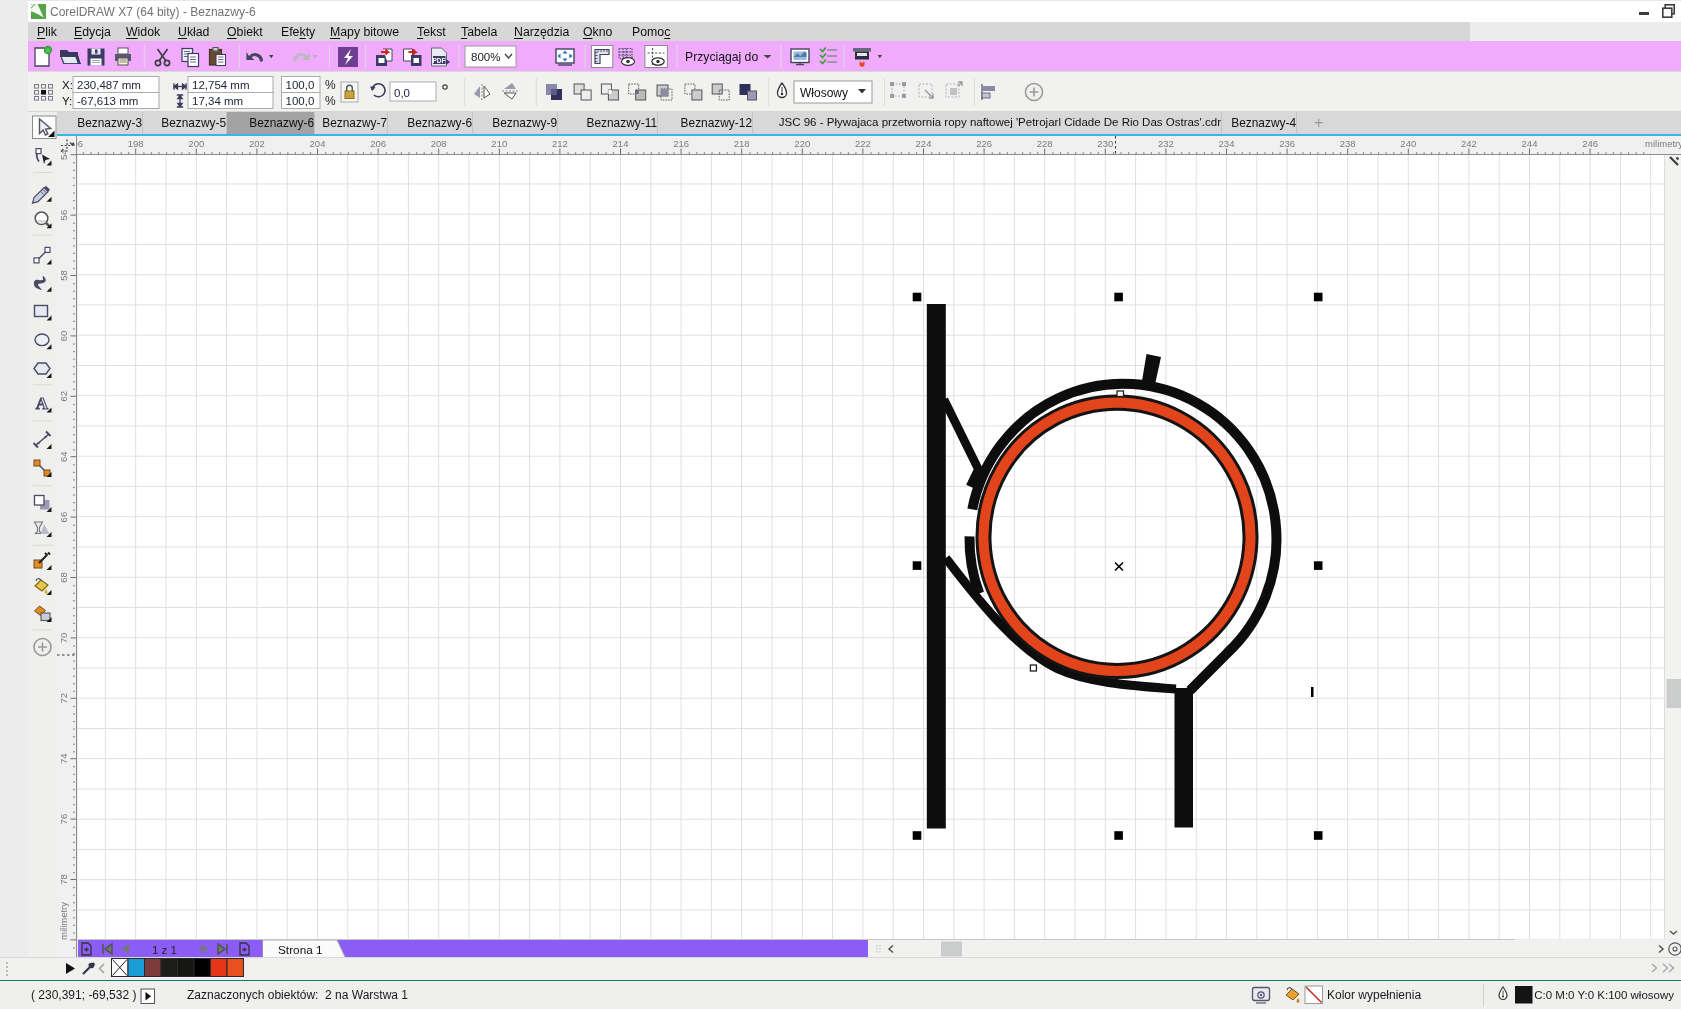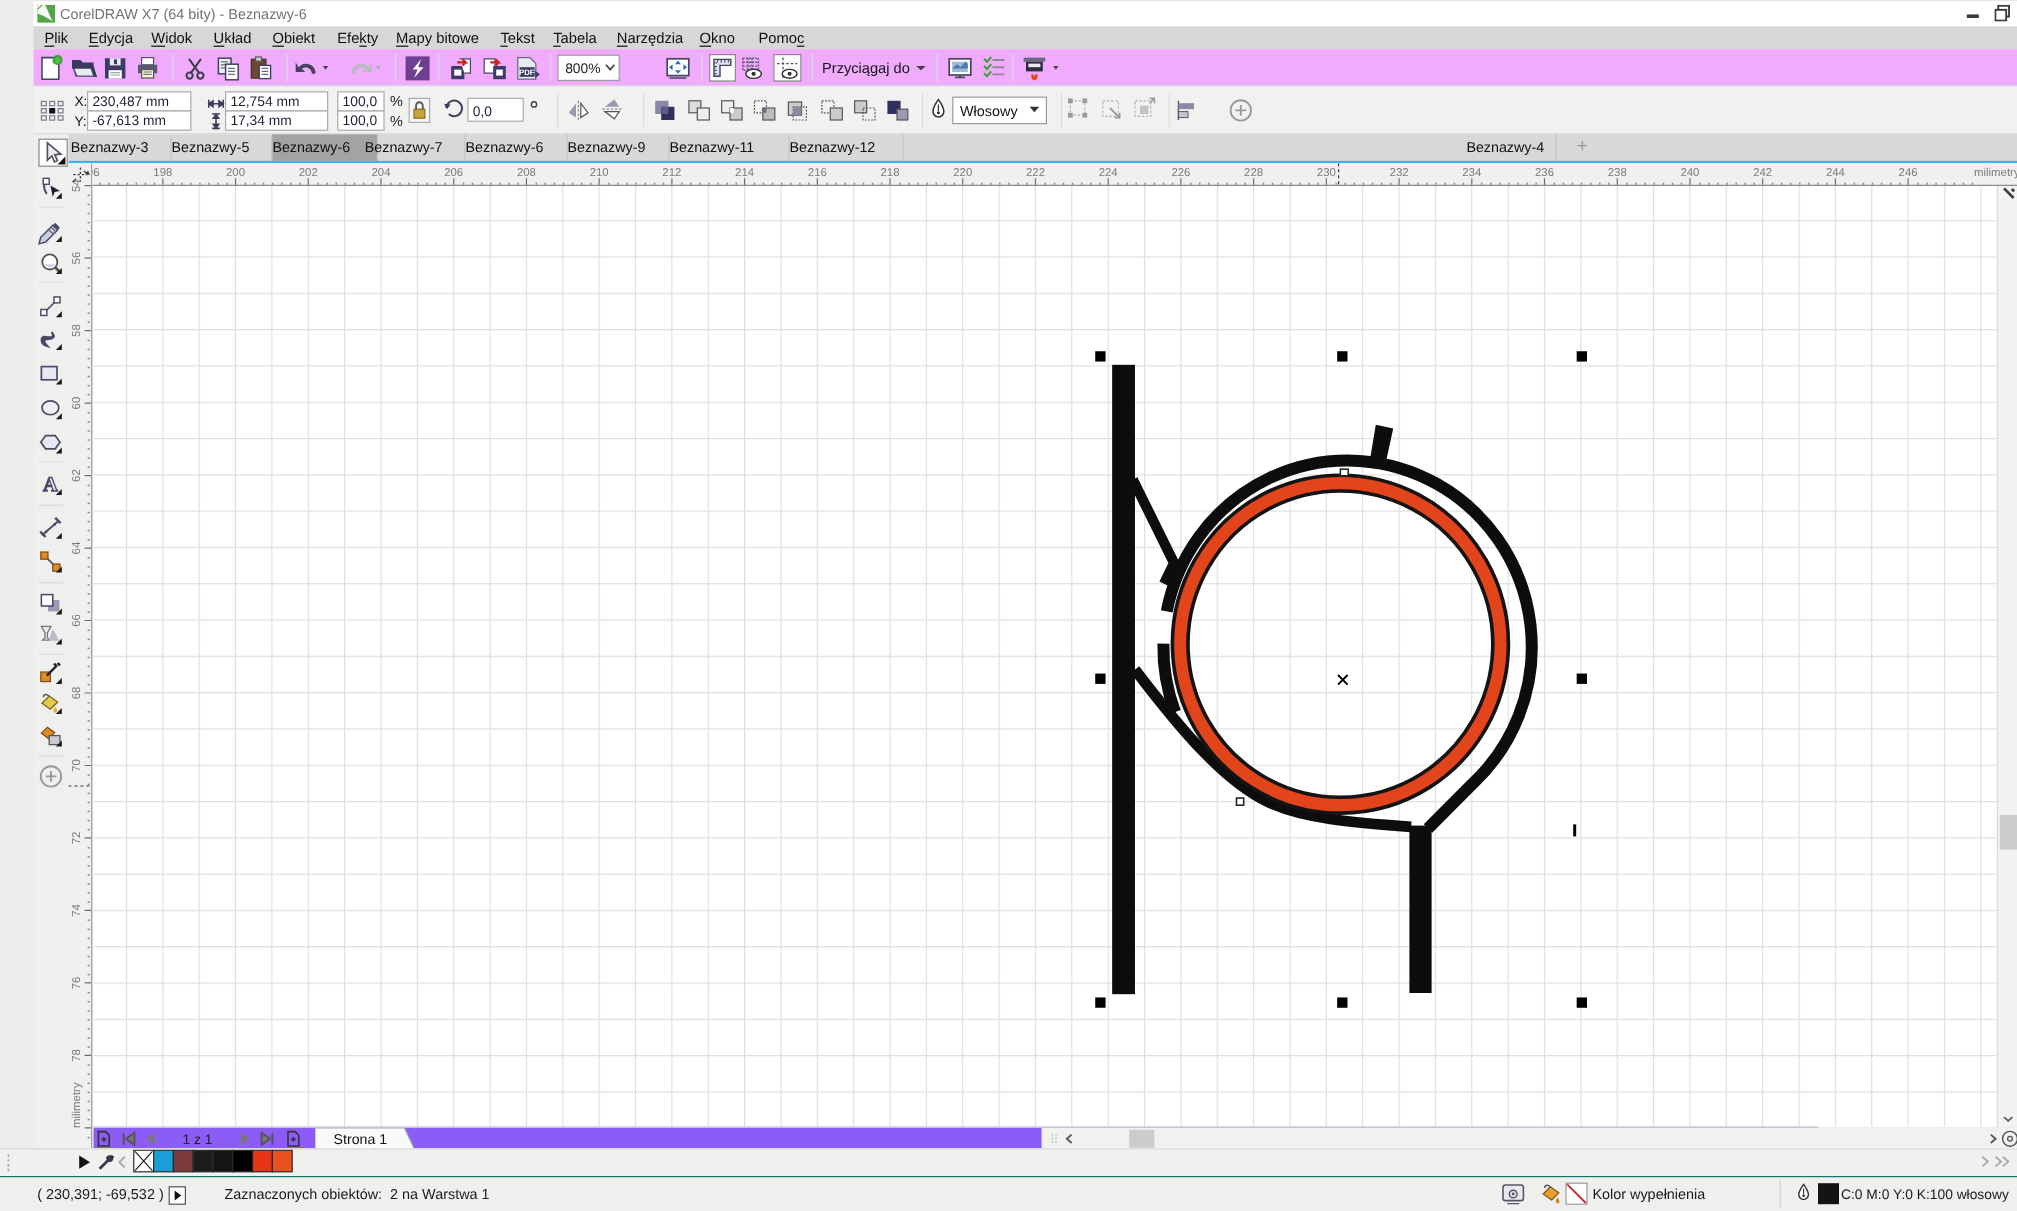--- a/index.html
+++ b/index.html
@@ -1,24 +1,24 @@
 <!DOCTYPE html>
 <html><head><meta charset="utf-8"><style>
 *{margin:0;padding:0;box-sizing:border-box}
 html,body{width:1681px;height:1009px;overflow:hidden;background:#ececec;
  font-family:"Liberation Sans",sans-serif;-webkit-font-smoothing:antialiased}
 .abs{position:absolute}
 #titlebar{left:28px;top:0;width:1653px;height:22px;background:#fff;border-top:1px solid #e8e8e8}
 #title-txt{left:50px;top:4.5px;font-size:12px;color:#737373}
-#menubar{left:28px;top:22px;width:1653px;height:19px;background:#d7d7d7}
+#menubar{left:28px;top:22px;width:1442px;height:19px;background:#d7d7d7}
 .menu{position:absolute;top:3px;font-size:12.3px;color:#101010}
 #toolbar{left:28px;top:41px;width:1653px;height:31px;background:#f0abfc;border-bottom:1px solid #dadada}
 #propbar{left:28px;top:72px;width:1653px;height:40px;background:#f1f1f0;border-bottom:1px solid #d6d6d6}
 #tabbar{left:57px;top:112px;width:1624px;height:22px;background:#d8d8d8}
-.tab{position:absolute;top:0;height:22px;font-size:11.9px;white-space:nowrap;overflow:hidden;color:#111;padding-top:4px;text-align:left;border-right:1px solid #c4c4c4}
+.tab{position:absolute;top:0;height:22px;font-size:11.9px;white-space:nowrap;overflow:hidden;color:#111;padding-top:4px;text-align:right;border-right:1px solid #c4c4c4}
 #cyanline{left:57px;top:134px;width:1624px;height:2px;background:#3ab5e6}
 #hruler{left:77px;top:136px;width:1604px;height:19px;background:#f0f0f0}
 #vruler{left:57px;top:136px;width:20px;height:821px;background:#f0f0f0}
 #toolbox{left:28px;top:112px;width:29px;height:845px;background:#efefee}
 #canvas{left:78px;top:155px;width:1586px;height:784px;background:#fff}
 #vscroll{left:1664px;top:155px;width:17px;height:784px;background:#f2f2f1;border-left:1px solid #dcdcdc}
 #navrow{left:78px;top:939px;width:1437px;height:18px;background:#8b5cf6;border-top:1px solid #c6c6c6}
 #palrow{left:0;top:957px;width:1681px;height:23px;background:#f0f0ef;border-top:1px solid #d9d9d9}
 #statusbar{left:0;top:980px;width:1681px;height:29px;background:#efefee;border-top:1px solid #0f766e}
 u{text-decoration-thickness:1px;text-underline-offset:2px}
@@ -311,20 +311,21 @@
     </svg></div>
 <div class="abs" id="tabbar">
 <div class="tab" style="left:2px;width:84px">Beznazwy-3</div>
 <div class="tab" style="left:86px;width:84px">Beznazwy-5</div>
 <div class="tab" style="left:170px;width:88px;background:#a3a3a3">Beznazwy-6</div>
 <div class="tab" style="left:247px;width:84px">Beznazwy-7</div>
 <div class="tab" style="left:331px;width:85px">Beznazwy-6</div>
 <div class="tab" style="left:416px;width:85px">Beznazwy-9</div>
 <div class="tab" style="left:501px;width:100px">Beznazwy-11</div>
 <div class="tab" style="left:601px;width:95px">Beznazwy-12</div>
+<div class="tab" style="left:696px;width:469px;font-size:11.5px">JSC 96 - Pływajaca przetwornia ropy naftowej 'Petrojarl Cidade De Rio Das Ostras'.cdr</div>
 <div class="tab" style="left:1165px;width:75px">Beznazwy-4</div>
 <div style="position:absolute;left:1257px;top:2px;font-size:16px;color:#999">+</div>
 </div>
 <div class="abs" id="cyanline"></div>
 <div class="abs" id="toolbox"><svg width="29" height="845" viewBox="0 0 29 845">
       <rect x="4.5" y="4" width="23.5" height="22.5" fill="#fdfdfd" stroke="#8a8a8a"></rect>
       <path d="M11.5 7 L11.5 21.5 L15.2 18 L17.4 23 L19.9 21.9 L17.7 17 L22.7 16.5 Z" fill="#eceef4" stroke="#55555f" stroke-width="1.4"></path>
       <path d="M20 25 h6.5 v-6.5z" fill="#111"></path>
       <g transform="translate(14,44.6)">
         <path d="M-4 -7 q-3 7 1 12" fill="none" stroke="#4a4a66" stroke-width="1.7"></path>

